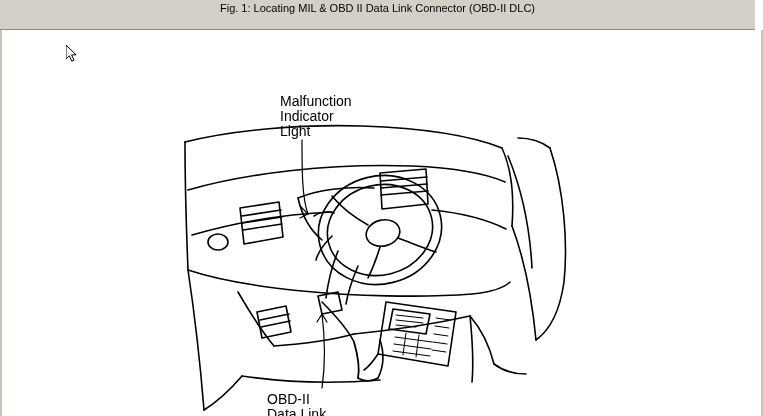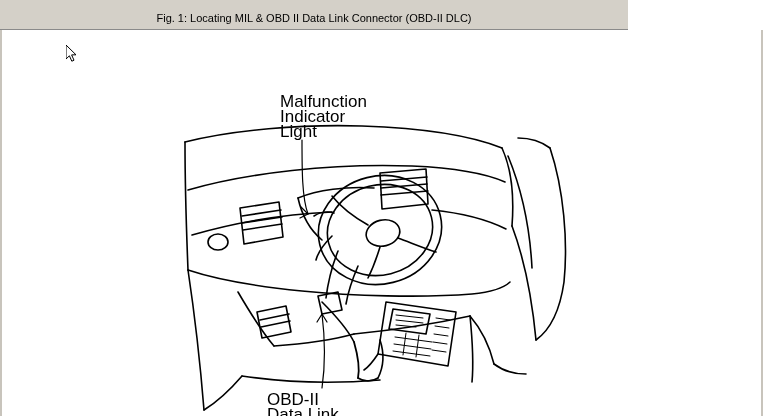--- a/index.html
+++ b/index.html
@@ -19,27 +19,27 @@
     width: 763px;
     height: 416px;
     background: #ffffff;
     box-sizing: border-box;
   }
   
   #caption-bar {
     position: absolute;
     left: 0;
     top: 0;
-    width: 628px;
+    width: 755px;
     height: 30px;
     background: #d4d0c8;
     border-bottom: 1px solid #8a8a8a;
     box-sizing: border-box;
     text-align: center;
-    padding-top: 12px;
+    padding-top: 2px;
   }
   #caption-bar .cap-line {
     font-size: 11px;
     color: #000000;
     line-height: 13px;
     font-family: "Liberation Sans", sans-serif;
   }
   
   .rail {
     position: absolute;
@@ -69,21 +69,21 @@
     position: absolute;
     left: 66px;
     top: 45px;
     width: 12px;
     height: 18px;
   }
   
   .callout {
     position: absolute;
     font-family: "Liberation Sans", sans-serif;
-    font-size: 17px;
+    font-size: 14px;
     line-height: 15px;
     color: #000000;
     white-space: pre-line;
   }
   #label-mil {
     left: 278px;
     top: 64px;
   }
   #label-dlc {
     left: 265px;

